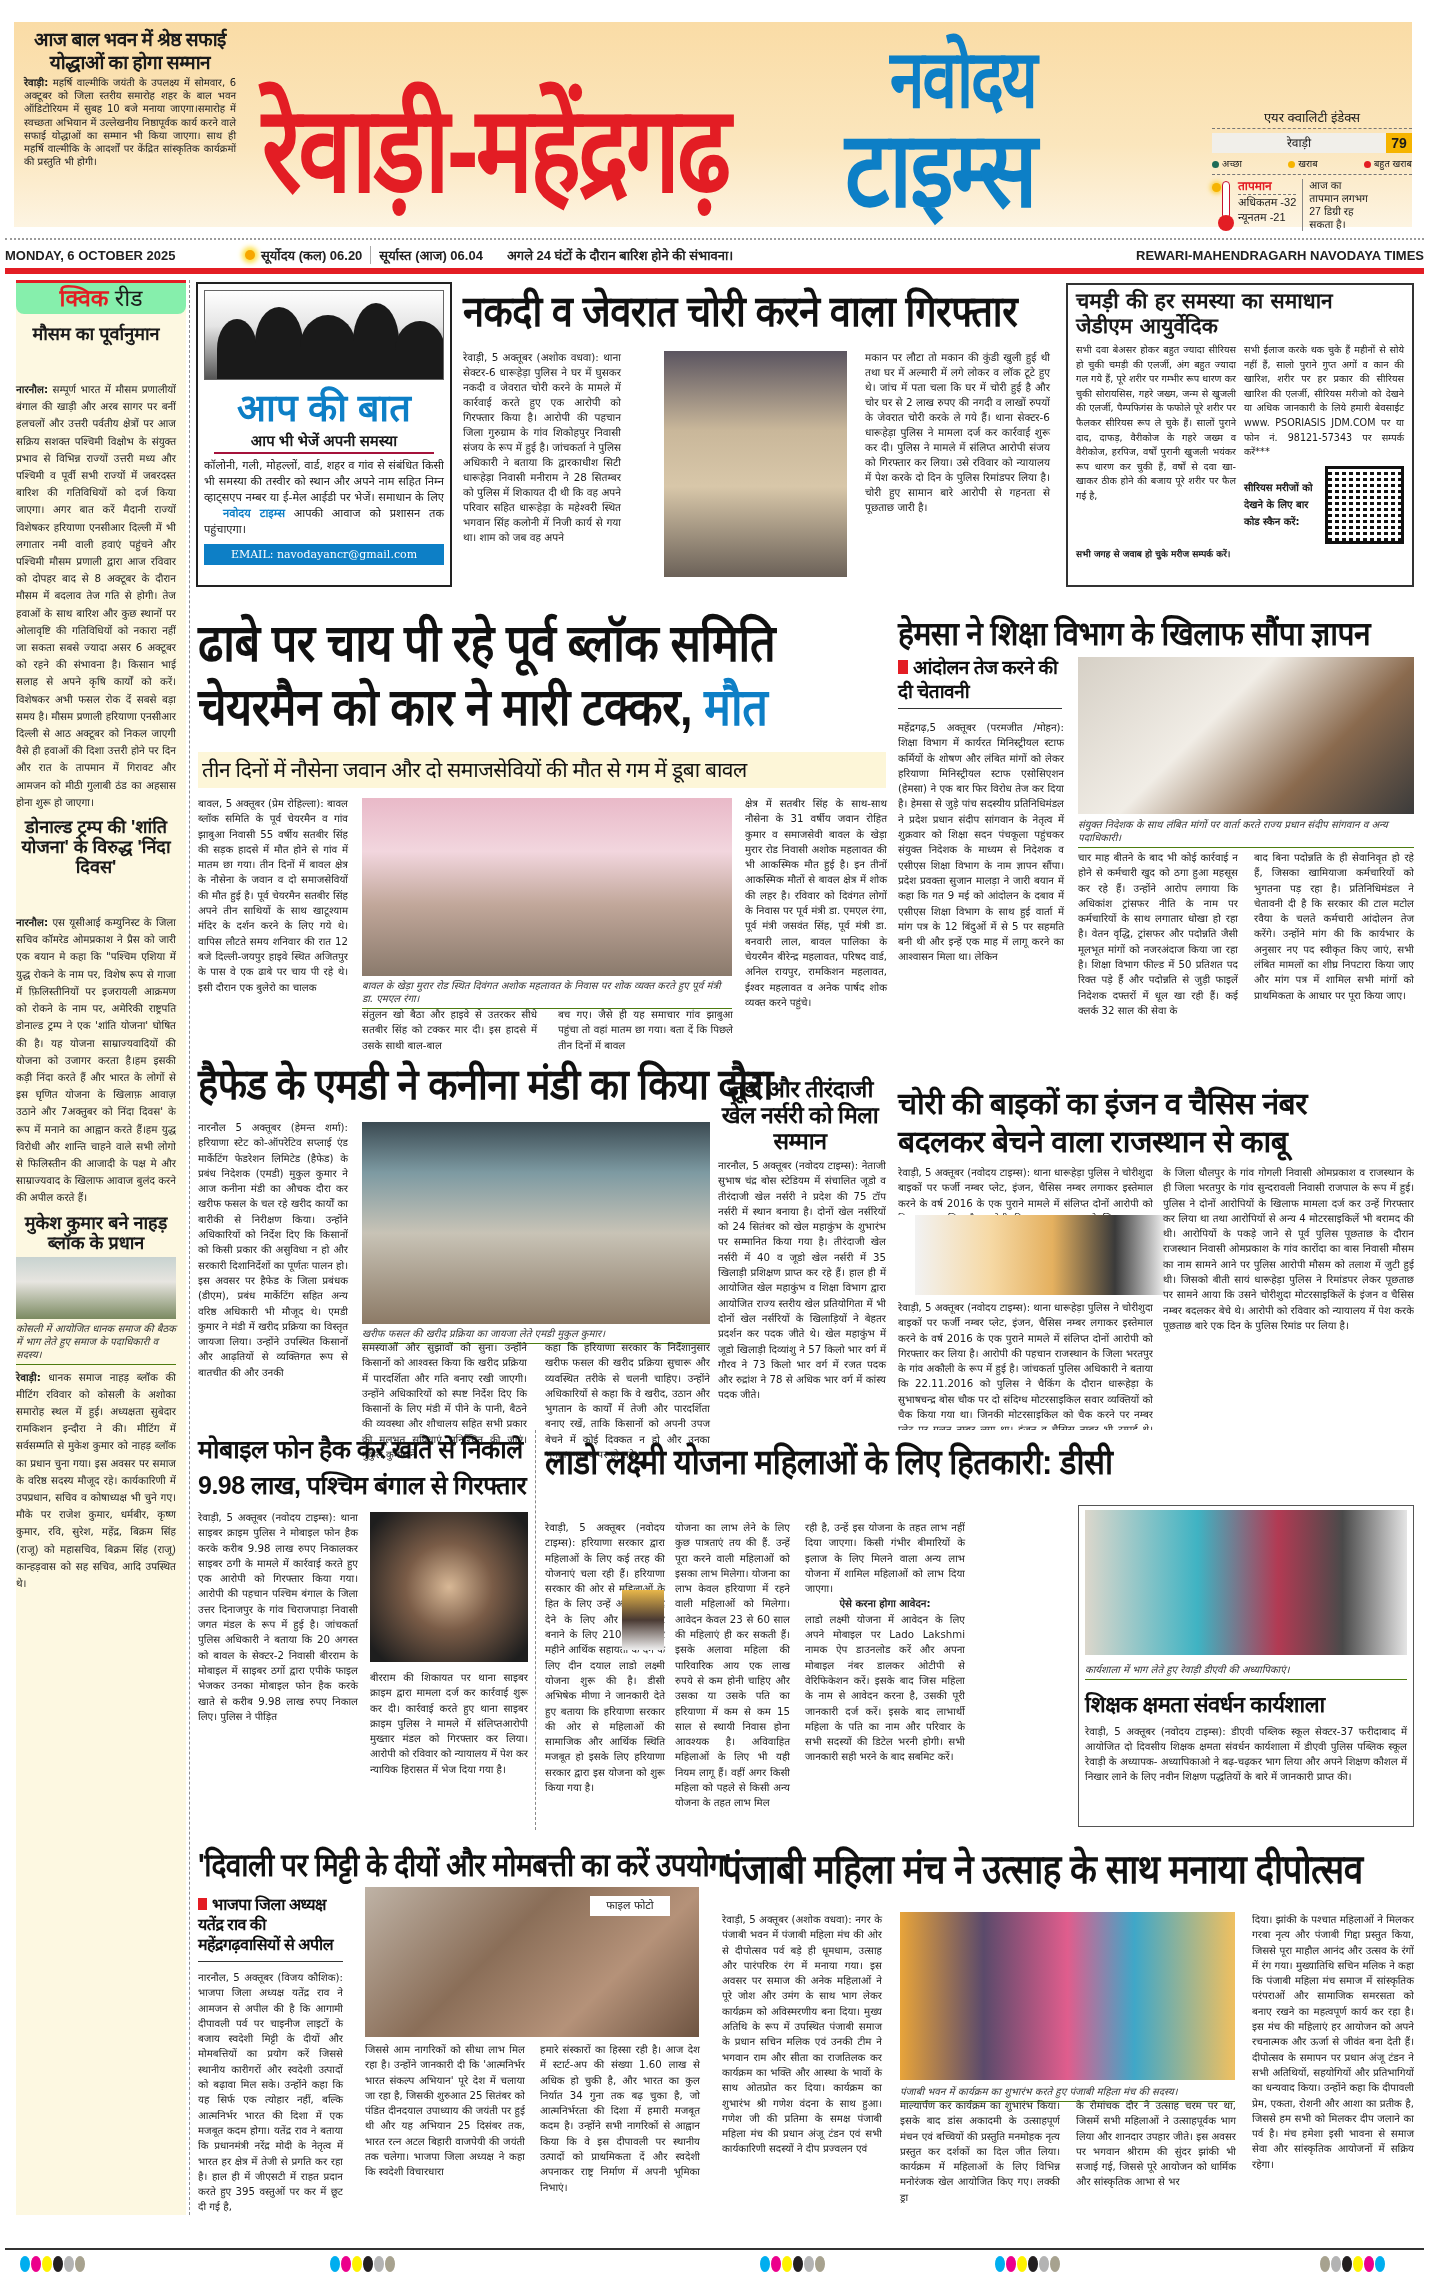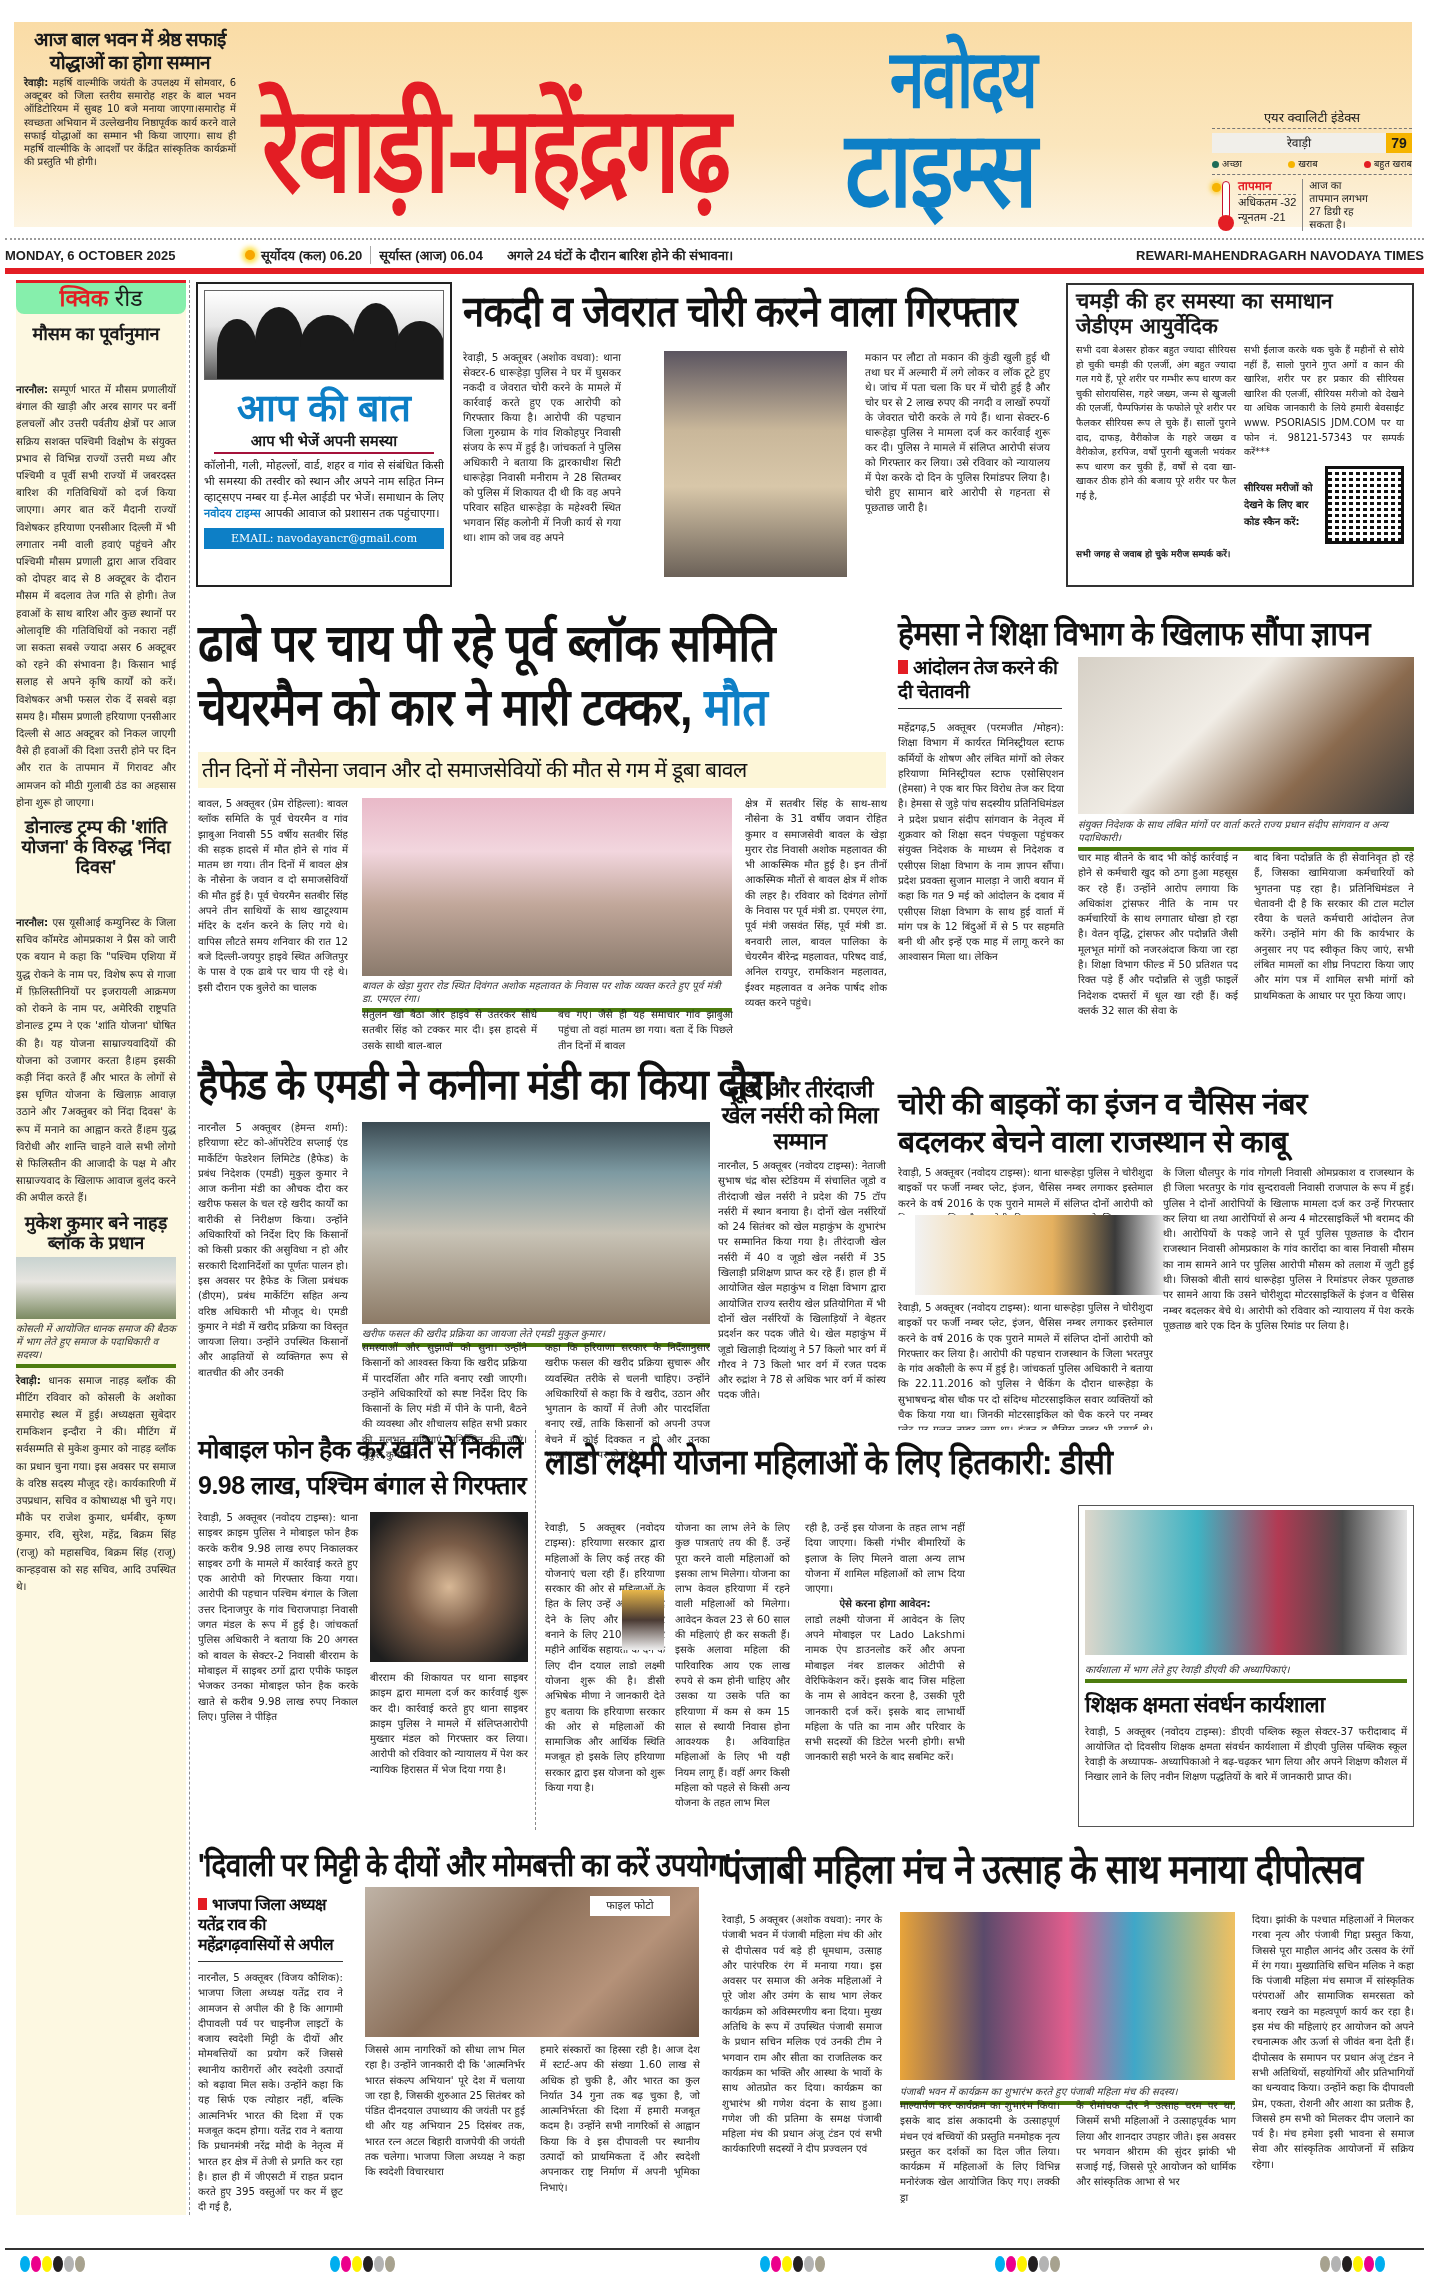--- a/index.html
+++ b/index.html
@@ -32,36 +32,36 @@
   #dateline-dots { left: 5px; top: 238px; width: 1419px; height: 3px; border-top: 2px dotted #9b9b9b; }
   #dateline { left: 5px; top: 244px; width: 1419px; height: 22px; display: flex; align-items: center; font-family: "Liberation Sans", sans-serif; font-size: 13px; font-weight: bold; color: #222; }
   #dateline .sep { border-left: 1px solid #aaa; height: 18px; margin: 0 8px; }
   #redbar { left: 5px; top: 268px; width: 1419px; height: 6px; background: #e31d24; }
   .sunicon { display: inline-block; width: 10px; height: 10px; border-radius: 50%; background: #f7a600; box-shadow: 0 0 5px 3px #fde047; margin-right: 6px; }
   
   .vdash { border-left: 1px dashed #888; }
   .col-text { font-size: 10.4px; line-height: 15.4px; text-align: justify; color: #222; }
   .head { font-family: "Liberation Sans", sans-serif; font-weight: bold; color: #111; letter-spacing: -0.5px; white-space: nowrap; }
   .photo { background: #8a8a8a; overflow: hidden; }
-  .caption { font-size: 10px; font-style: italic; line-height: 13px; color: #333; border-bottom: 4px solid #4d7c0f; padding: 3px 0; }
+  .caption { font-size: 10px; font-style: italic; line-height: 13px; color: #333; border-bottom: 1px solid #4d7c0f; padding: 3px 0; }
   .cream { background: #fdf8e1; }
   
   #quick-tab { left: 16px; top: 280px; width: 170px; height: 34px; background: #86efac; border-top: 3px solid #e31d24; border-radius: 0 0 8px 8px; font-family: "Liberation Sans", sans-serif; font-size: 23px; text-align: center; line-height: 30px; }
   #quick-tab .r { color: #e31d24; font-weight: bold; }
   #left-col { left: 16px; top: 322px; width: 160px; }
   #left-col h4 { font-family: "Liberation Sans", sans-serif; font-weight: bold; text-align: center; font-size: 18px; line-height: 20px; margin: 2px 0; }
   #left-col .col-text { font-size: 10.3px; line-height: 17.2px; margin-top: 37px; }
   
   #aap { left: 196px; top: 282px; width: 256px; height: 305px; border: 2px solid #222; padding: 6px; }
   #aap .img { height: 90px; background: linear-gradient(180deg,#fff 0%,#e5e5e5 40%,#555 100%); border: 1px solid #666; position: relative; overflow: hidden; }
   #aap .fig { position: absolute; bottom: 0; background: #1a1a1a; border-radius: 50% 50% 0 0; }
   #aap .ttl { color: #0d7fc6; font-family: "Liberation Sans", sans-serif; font-weight: bold; font-size: 38px; text-align: center; line-height: 44px; margin-top: 6px; }
   #aap .sub { font-family: "Liberation Sans", sans-serif; font-weight: bold; font-size: 15px; text-align: center; border-bottom: 2px solid #a5123b; padding-bottom: 2px; margin: 0 10px; }
   #aap .body { font-size: 11.2px; line-height: 16px; text-align: justify; margin-top: 4px; }
-  #aap .body .brand { color: #0d7fc6; font-weight: bold; }
+  #aap .body .brand { color: #0d7fc6; font-weight: bold; margin-left: 19px; }
   #aap .email { margin-top: 6px; background: #0d7fc6; color: #fff; font-family: "DejaVu Serif", serif; font-size: 11px; text-align: center; padding: 4px 0; }
   
   #ad { left: 1066px; top: 283px; width: 348px; height: 304px; border: 2px solid #333; padding: 4px 8px; }
   #ad .h1 { font-family: "DejaVu Sans", sans-serif; font-weight: bold; font-size: 21px; line-height: 25px; }
   #ad .cols { display: flex; gap: 8px; font-size: 9.6px; line-height: 14.6px; text-align: justify; margin-top: 4px; }
   #ad .cols div { flex: 1; }
   #ad .foot { font-size: 9px; font-weight: bold; margin-top: 3px; }
   #qr { width: 78px; height: 78px; background-image: repeating-linear-gradient(90deg,#111 0 4px,#fff 4px 7px), repeating-linear-gradient(0deg,#111 0 3px,#fff 3px 6px); background-blend-mode: lighten; border: 3px solid #111; }
   .footer-dots { top: 2256px; display: flex; gap: 1px; }
   .footer-dots span { display: inline-block; width: 10px; height: 16px; border-radius: 50%; }

